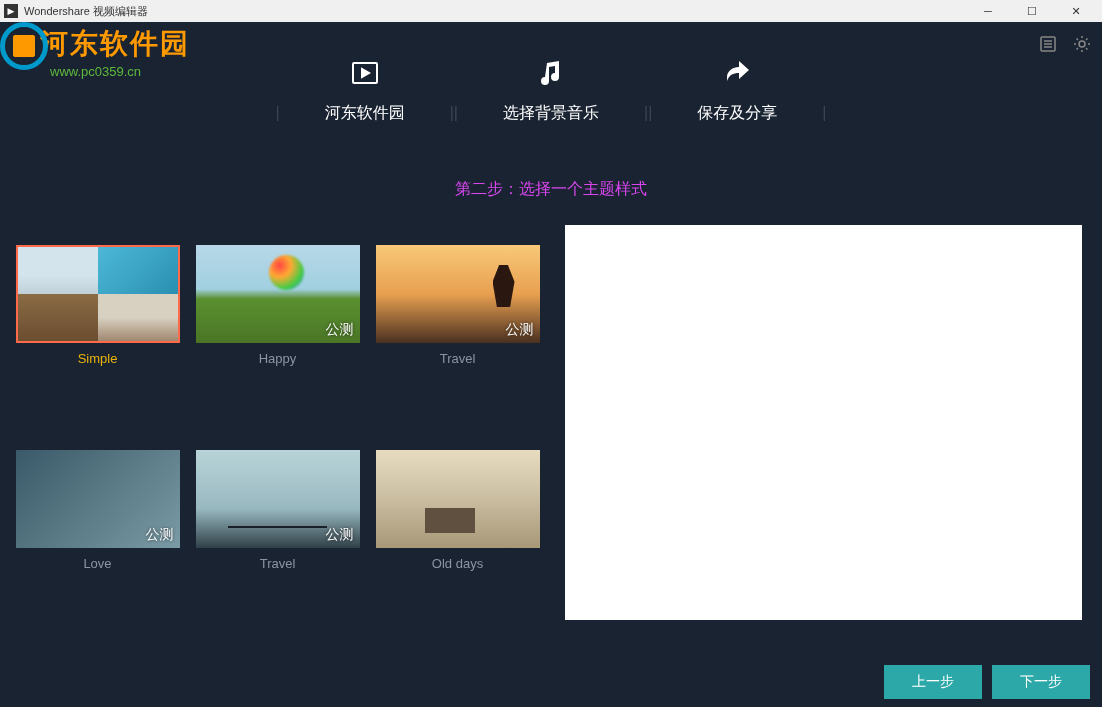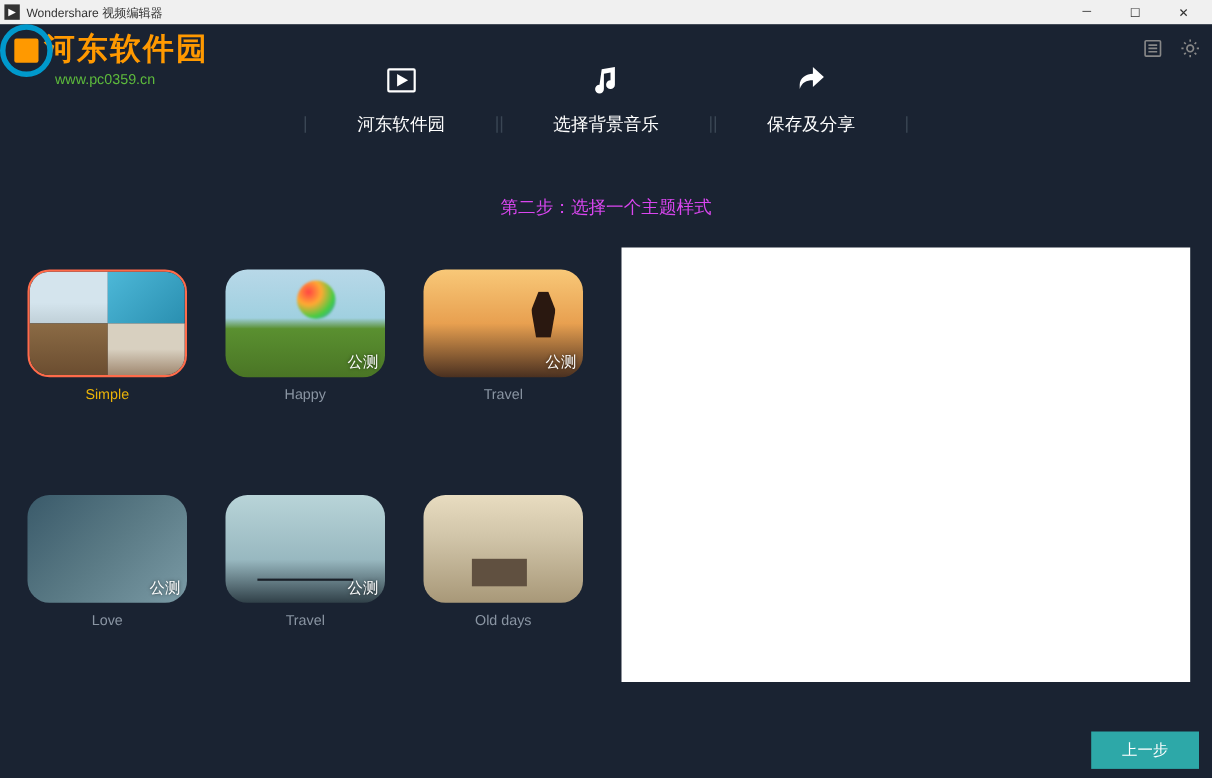--- a/index.html
+++ b/index.html
@@ -156,25 +156,24 @@
   padding-top: 20px;
 }
 .theme-item {
   display: flex;
   flex-direction: column;
   align-items: center;
   gap: 8px;
   cursor: pointer;
 }
 .theme-thumb {
-  width: 145px;
+  width: 164px;
   height: 98px;
   position: relative;
   overflow: hidden;
-  border-radius: 20px;
 }
 .theme-item.selected .theme-thumb {
   border: 2px solid #ff6b4a;
 }
 .theme-label {
   color: #8a95a3;
   font-size: 13px;
 }
 .theme-item.selected .theme-label {
   color: #eab308;
@@ -358,13 +357,14 @@
       <span class="theme-label">Old days</span>
     </div>
 
   </div>
 
   <div class="preview-panel"></div>
 </div>
 
 <div class="bottom-bar">
   <button class="nav-button">上一步</button>
+  <button class="nav-button">下一步</button>
 </div>
 
 </body></html>

